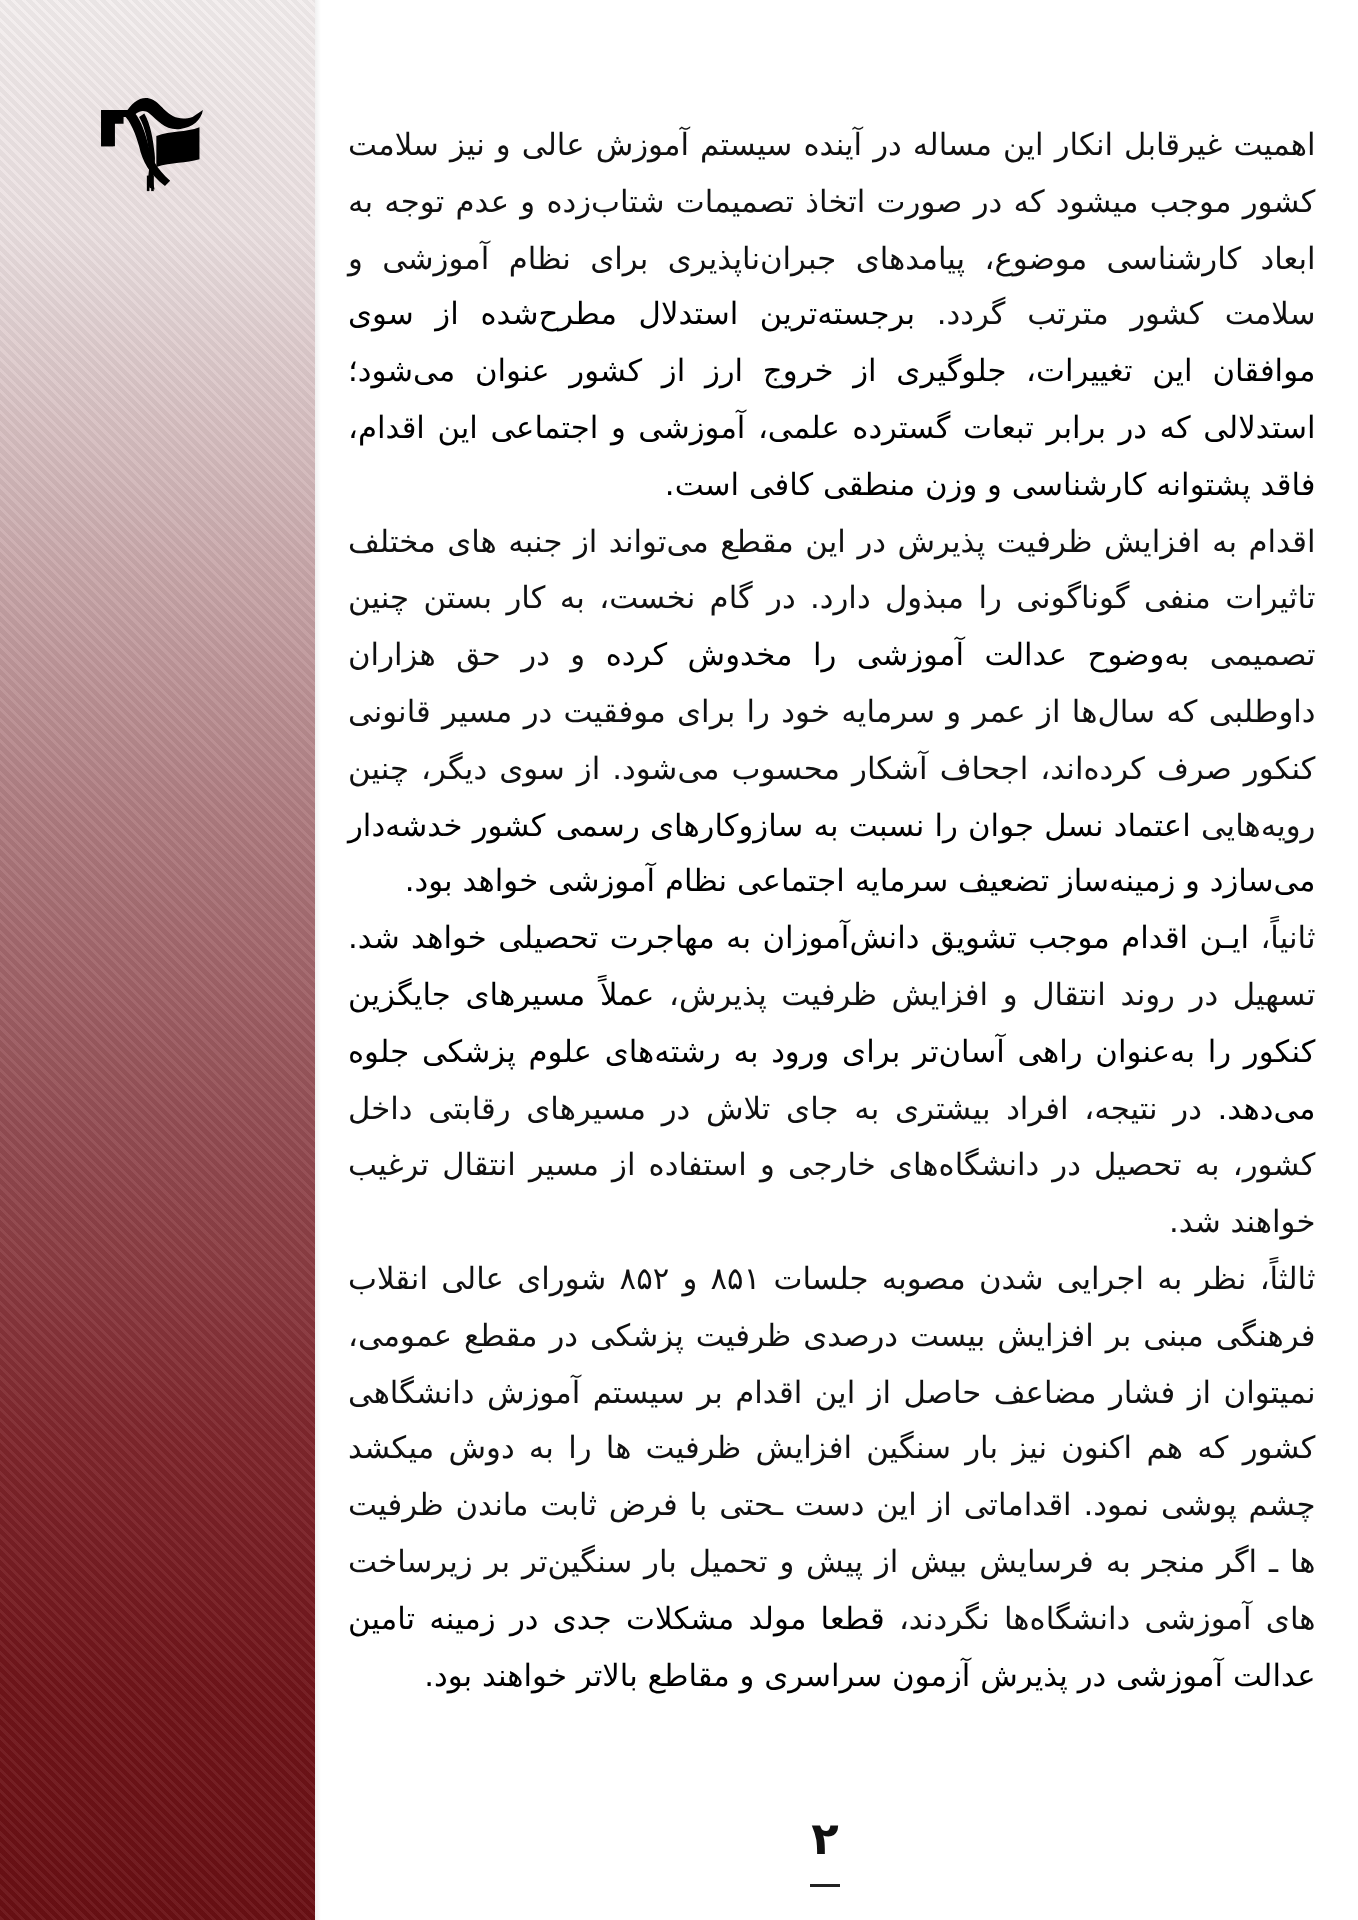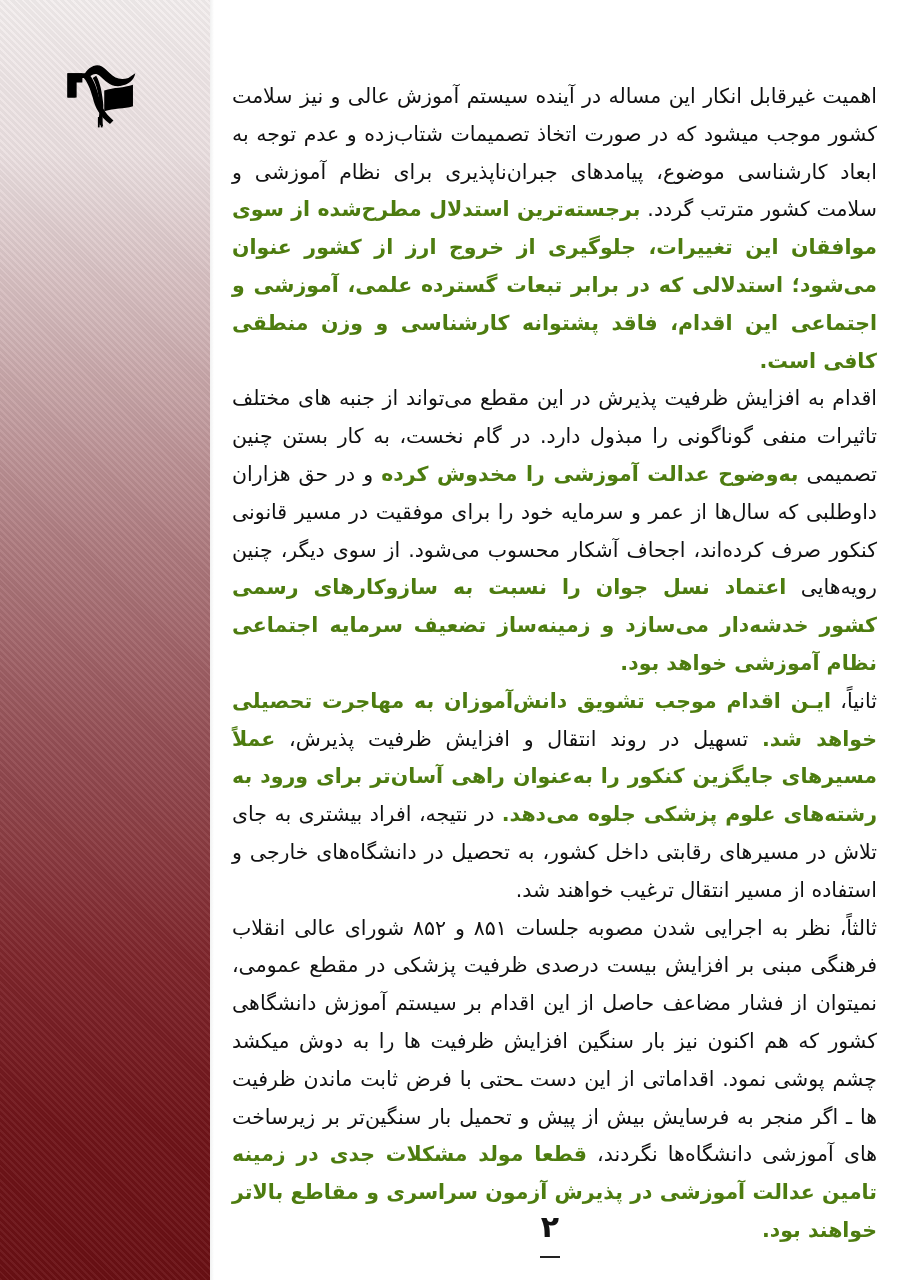--- a/index.html
+++ b/index.html
@@ -51,22 +51,22 @@
       text-align-last: right;
       font-family: "DejaVu Sans", sans-serif;
       font-size: 20.5px;
       line-height: 37.8px;
       color: #111111;
     }
     .content p {
       margin: 0;
     }
     .content b {
-      font-weight: bold;
-      color: #4d7c0f;
+      font-weight: normal;
+      color: #000000;
     }
     .page-number {
       position: absolute;
       left: 530px;
       top: 1212px;
       width: 40px;
       text-align: center;
       font-family: "DejaVu Sans", sans-serif;
       font-size: 30px;
       font-weight: bold;

